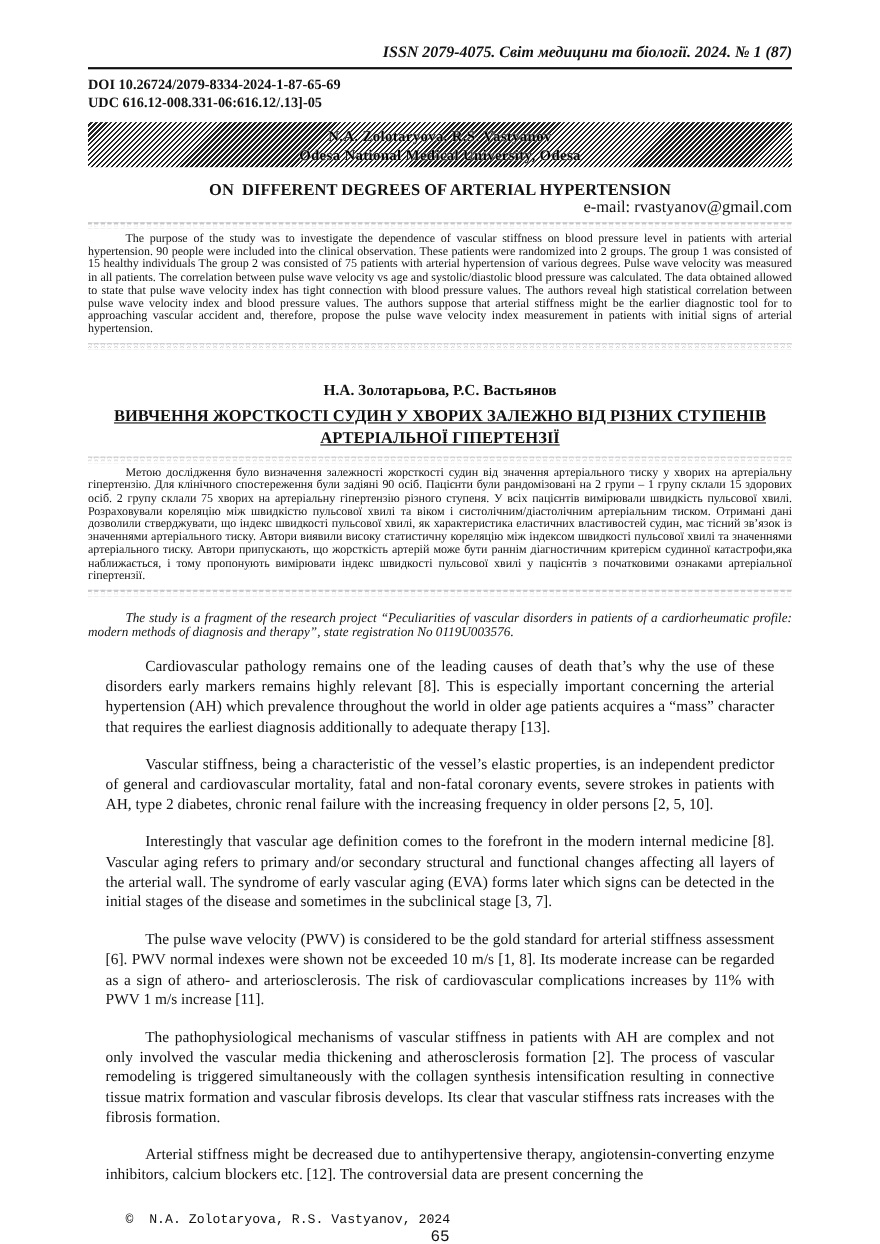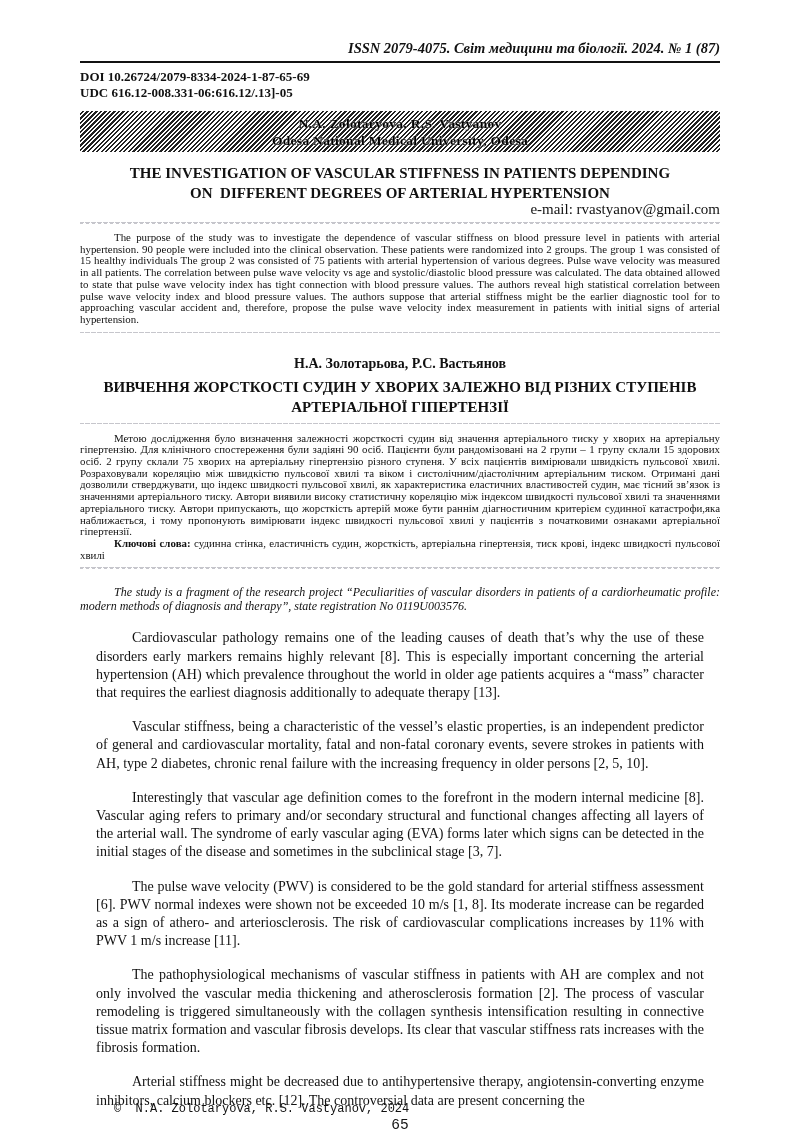--- a/index.html
+++ b/index.html
@@ -73,32 +73,33 @@
       linear-gradient(-135deg, #c6c6cc 3.2px, transparent 0) 3px 0 / 6px 6px repeat-x;
   }
   .abstract {
     font-size: 10.9px;
     line-height: 11.7px;
     text-align: justify;
   }
   .abstract p { margin: 0; text-indent: 34px; }
   .kw-label { font-weight: bold; }
   .cyr-authors {
-    margin-top: 17px;
+    margin-top: 29px;
     text-align: center;
     font-weight: bold;
     font-size: 14px;
     line-height: 16px;
   }
   .ukr-title {
     margin-top: 5px;
     text-align: center;
     font-weight: bold;
     font-size: 15px;
     line-height: 20px;
+    text-decoration: underline;
   }
   .fragment-note {
     margin: 12px 0 6px 0;
     font-style: italic;
     font-size: 12px;
     line-height: 13.5px;
     text-align: justify;
   }
   .fragment-note p { margin: 0; text-indent: 34px; }
   .article-body { margin-top: 4px; }
@@ -140,21 +141,20 @@
     <div>DOI 10.26724/2079-8334-2024-1-87-65-69</div>
     <div>UDC 616.12-008.331-06:616.12/.13]-05</div>
   </div>
 
   <div class="hatch-band">
     <div class="band-line">N.A. Zolotaryova, R.S. Vastyanov</div>
     <div class="band-line">Odesa National Medical University, Odesa</div>
   </div>
 
   <div class="article-title">
-    <div>THE INVESTIGATION OF VASCULAR STIFFNESS IN PATIENTS DEPENDING</div>
     <div>ON&nbsp; DIFFERENT DEGREES OF ARTERIAL HYPERTENSION</div>
   </div>
 
   <div class="email-line">e-mail: rvastyanov@gmail.com</div>
 
   <div class="zigzag"></div>
 
   <div class="abstract">
     <p>The purpose of the study was to investigate the dependence of vascular stiffness on blood pressure level in patients with arterial hypertension. 90 people were included into the clinical observation. These patients were randomized into 2 groups. The group 1 was consisted of 15 healthy individuals The group 2 was consisted of 75 patients with arterial hypertension of various degrees. Pulse wave velocity was measured in all patients. The correlation between pulse wave velocity vs age and systolic/diastolic blood pressure was calculated. The data obtained allowed to state that pulse wave velocity index has tight connection with blood pressure values. The authors reveal high statistical correlation between pulse wave velocity index and blood pressure values. The authors suppose that arterial stiffness might be the earlier diagnostic tool for to approaching vascular accident and, therefore, propose the pulse wave velocity index measurement in patients with initial signs of arterial hypertension.</p>
   </div>
@@ -165,21 +165,20 @@
 
   <div class="ukr-title">
     <div>ВИВЧЕННЯ ЖОРСТКОСТІ СУДИН У ХВОРИХ ЗАЛЕЖНО ВІД РІЗНИХ СТУПЕНІВ</div>
     <div>АРТЕРІАЛЬНОЇ ГІПЕРТЕНЗІЇ</div>
   </div>
 
   <div class="zigzag"></div>
 
   <div class="abstract">
     <p>Метою дослідження було визначення залежності жорсткості судин від значення артеріального тиску у хворих на артеріальну гіпертензію. Для клінічного спостереження були задіяні 90 осіб. Пацієнти були рандомізовані на 2 групи – 1 групу склали 15 здорових осіб. 2 групу склали 75 хворих на артеріальну гіпертензію різного ступеня. У всіх пацієнтів вимірювали швидкість пульсової хвилі. Розраховували кореляцію між швидкістю пульсової хвилі та віком і систолічним/діастолічним артеріальним тиском. Отримані дані дозволили стверджувати, що індекс швидкості пульсової хвилі, як характеристика еластичних властивостей судин, має тісний зв’язок із значеннями артеріального тиску. Автори виявили високу статистичну кореляцію між індексом швидкості пульсової хвилі та значеннями артеріального тиску. Автори припускають, що жорсткість артерій може бути раннім діагностичним критерієм судинної катастрофи,яка наближається, і тому пропонують вимірювати індекс швидкості пульсової хвилі у пацієнтів з початковими ознаками артеріальної гіпертензії.</p>
-    <p><span class="kw-label">Ключові слова:</span><span> судинна стінка, еластичність судин, жорсткість, артеріальна гіпертензія, тиск крові, індекс швидкості пульсової хвилі</span></p>
   </div>
 
   <div class="zigzag"></div>
 
   <div class="fragment-note">
     <p>The study is a fragment of the research project “Peculiarities of vascular disorders in patients of a cardiorheumatic profile: modern methods of diagnosis and therapy”, state registration No 0119U003576.</p>
   </div>
 
   <div class="article-body">
       <p class="body-para">Cardiovascular pathology remains one of the leading causes of death that’s why the use of these disorders early markers remains highly relevant [8]. This is especially important concerning the arterial hypertension (AH) which prevalence throughout the world in older age patients acquires a “mass” character that requires the earliest diagnosis additionally to adequate therapy [13].</p>

